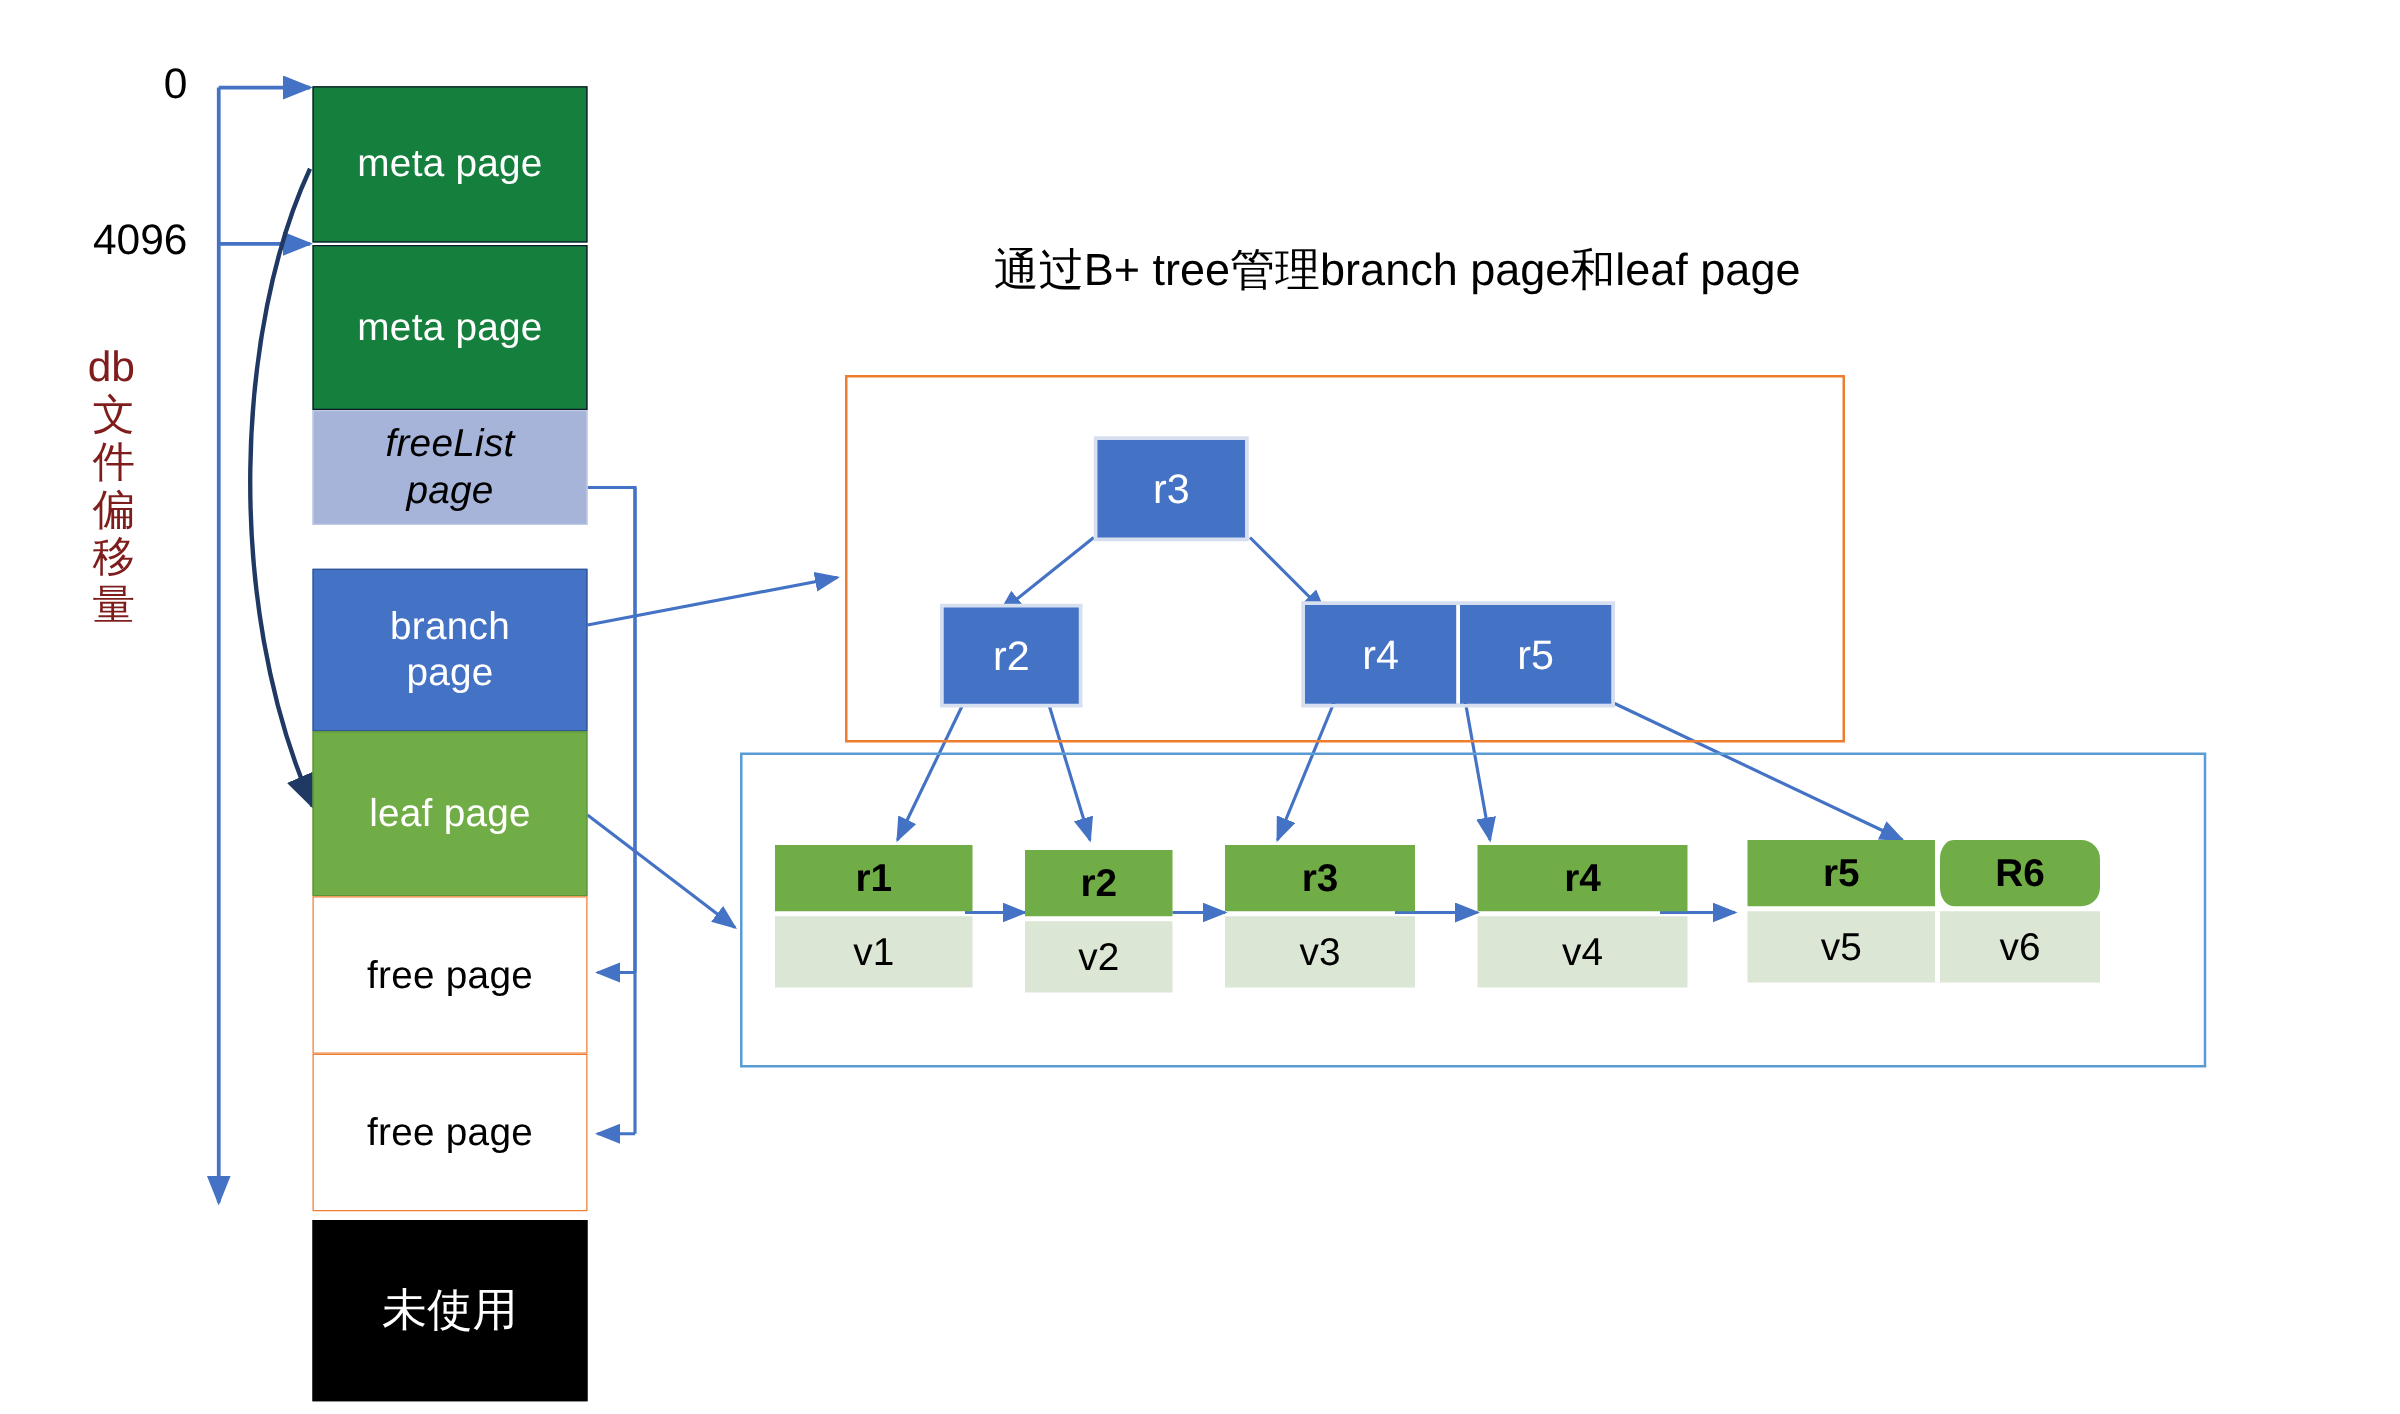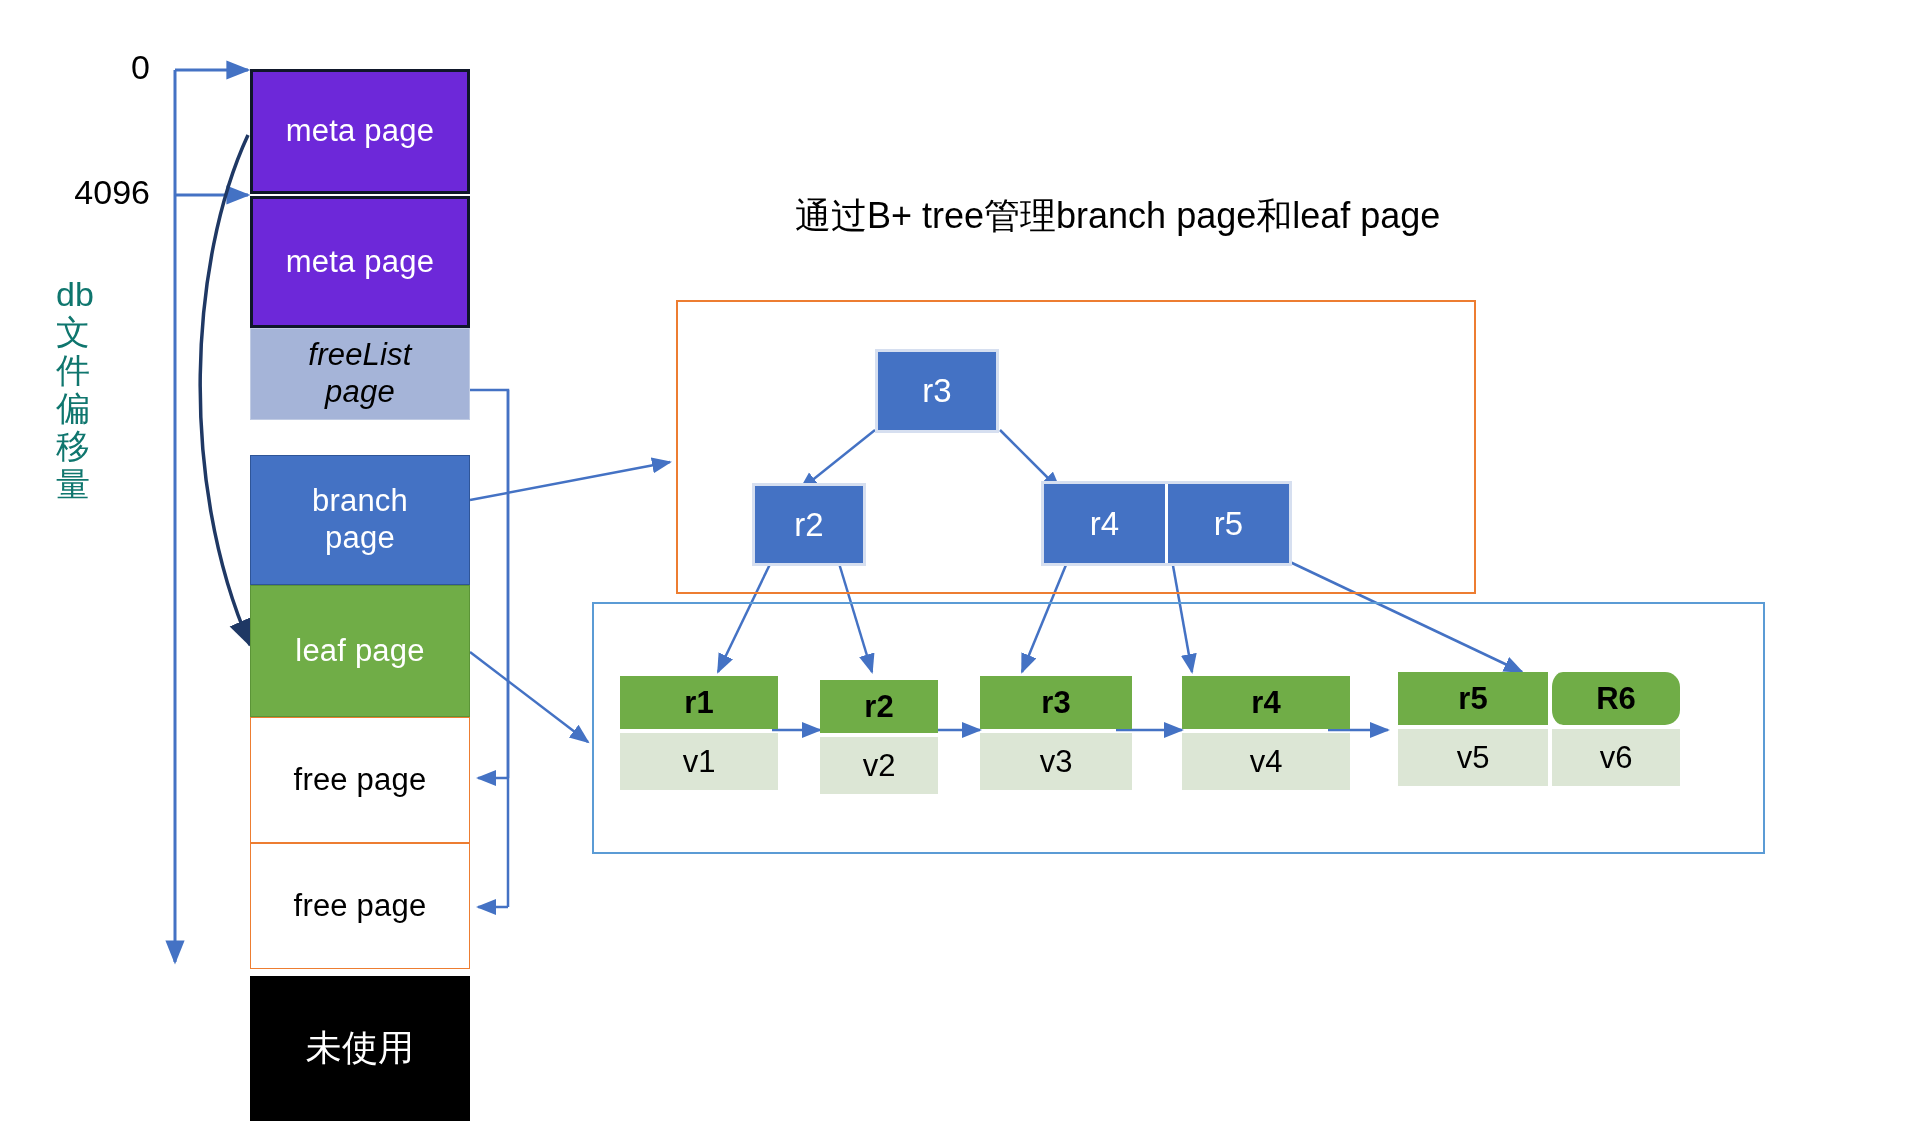--- a/index.html
+++ b/index.html
@@ -23,42 +23,42 @@
     position: absolute;
     font-size: 34px;
     color: #000000;
     font-weight: 400;
     text-align: right;
     white-space: nowrap;
   }
   .axis-vert-label {
     position: absolute;
     font-size: 34px;
-    color: #0f766e;
+    color: #7f1d1d;
     line-height: 1.12;
-    text-align: left;
+    text-align: right;
     width: 52px;
     white-space: pre-line;
   }
 
   
   .page-block {
     position: absolute;
     left: 250px;
     width: 220px;
     box-sizing: border-box;
     display: flex;
     align-items: center;
     justify-content: center;
     text-align: center;
     font-size: 31px;
     line-height: 1.18;
     letter-spacing: .2px;
   }
-  .pb-meta   { background: #6d28d9; color: #ffffff; border: 3px solid #0f172a; }
+  .pb-meta   { background: #15803d; color: #ffffff; border: 1px solid #0f172a; }
   .pb-free   { background: #A5B4D8; color: #000000; border: 1px solid #c0cbe3; }
   .pb-branch { background: #4472C4; color: #ffffff; border: 1px solid #2f5597; }
   .pb-leaf   { background: #70AD47; color: #ffffff; border: 1px solid #5b9437; }
   .pb-freepg { background: #ffffff; color: #000000; border: 1px solid #ED7D31; }
   .pb-unused { background: #000000; color: #ffffff; border: 1px solid #000000; }
 
   
   .diagram-title {
     position: absolute;
     font-size: 36px;

